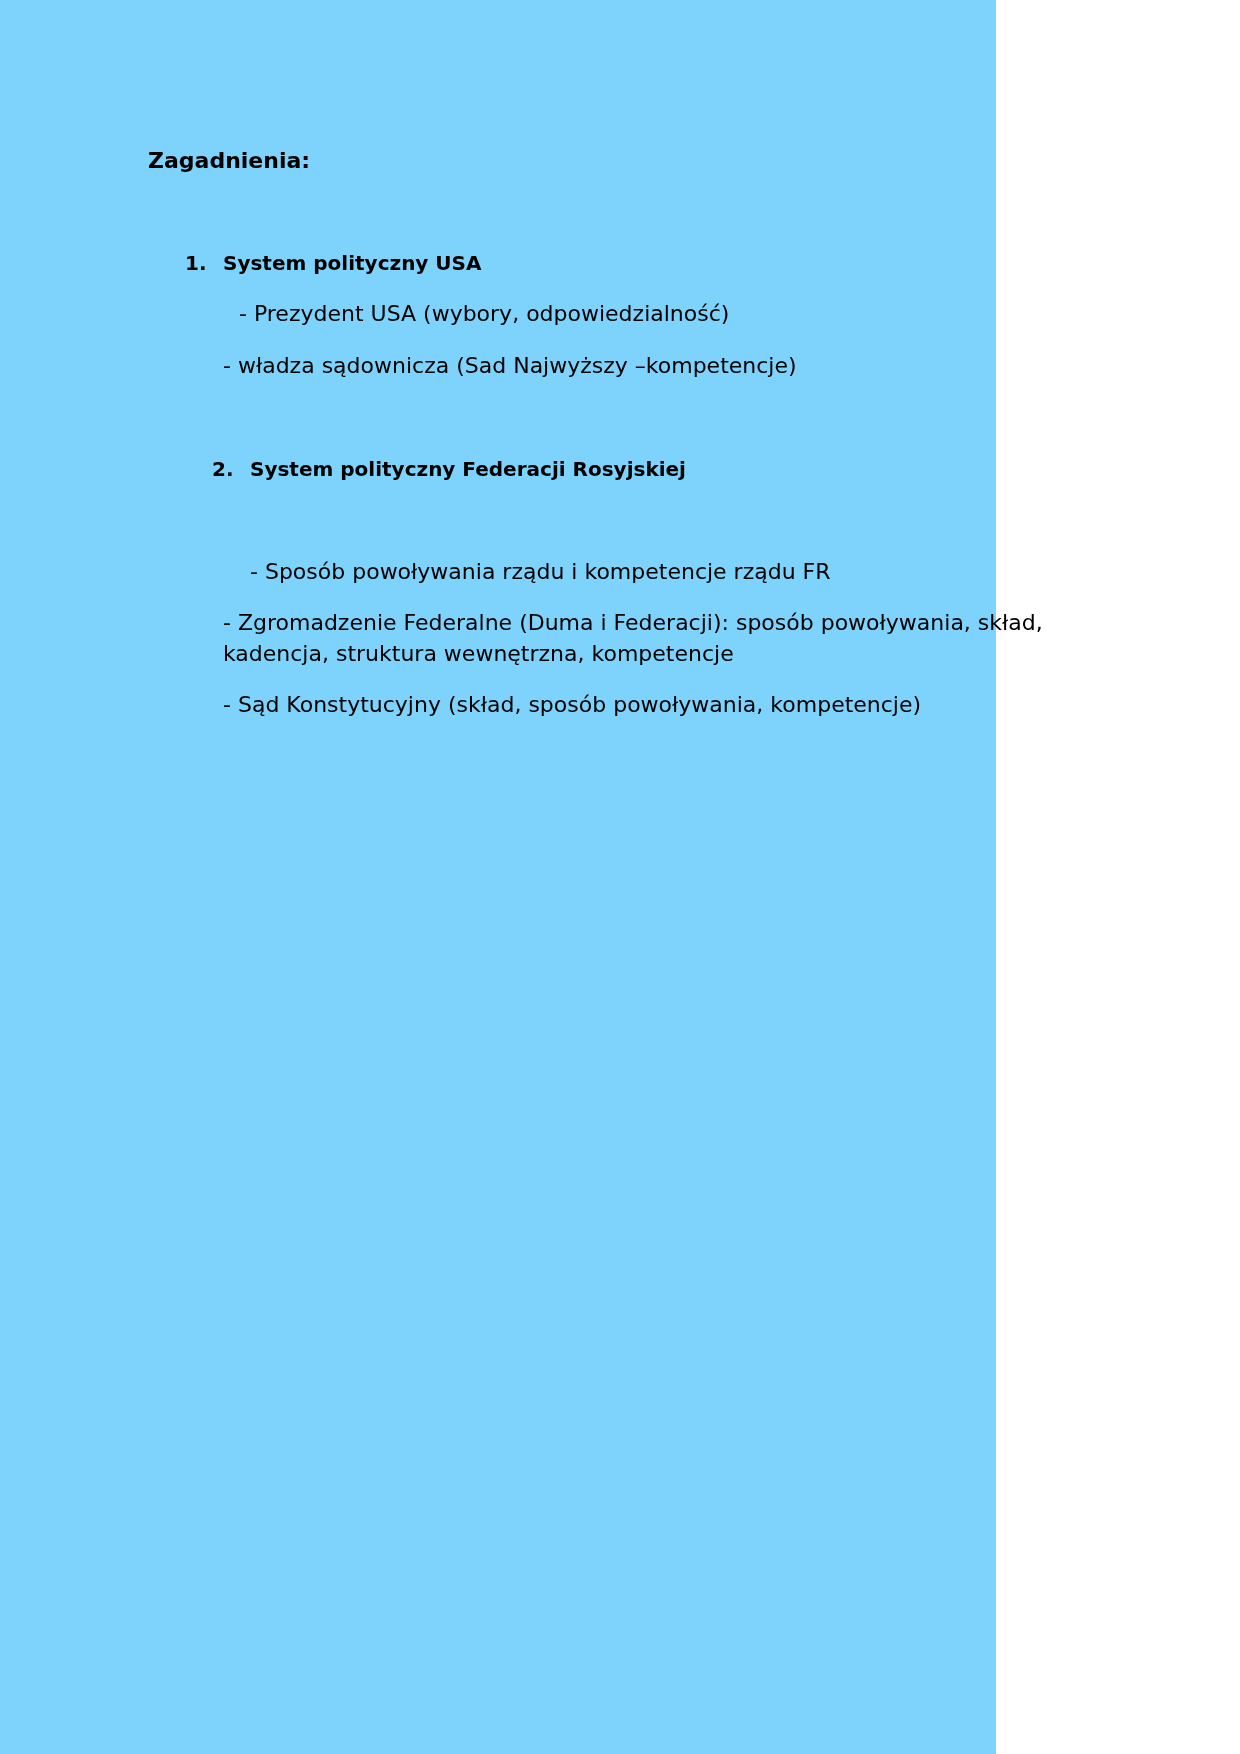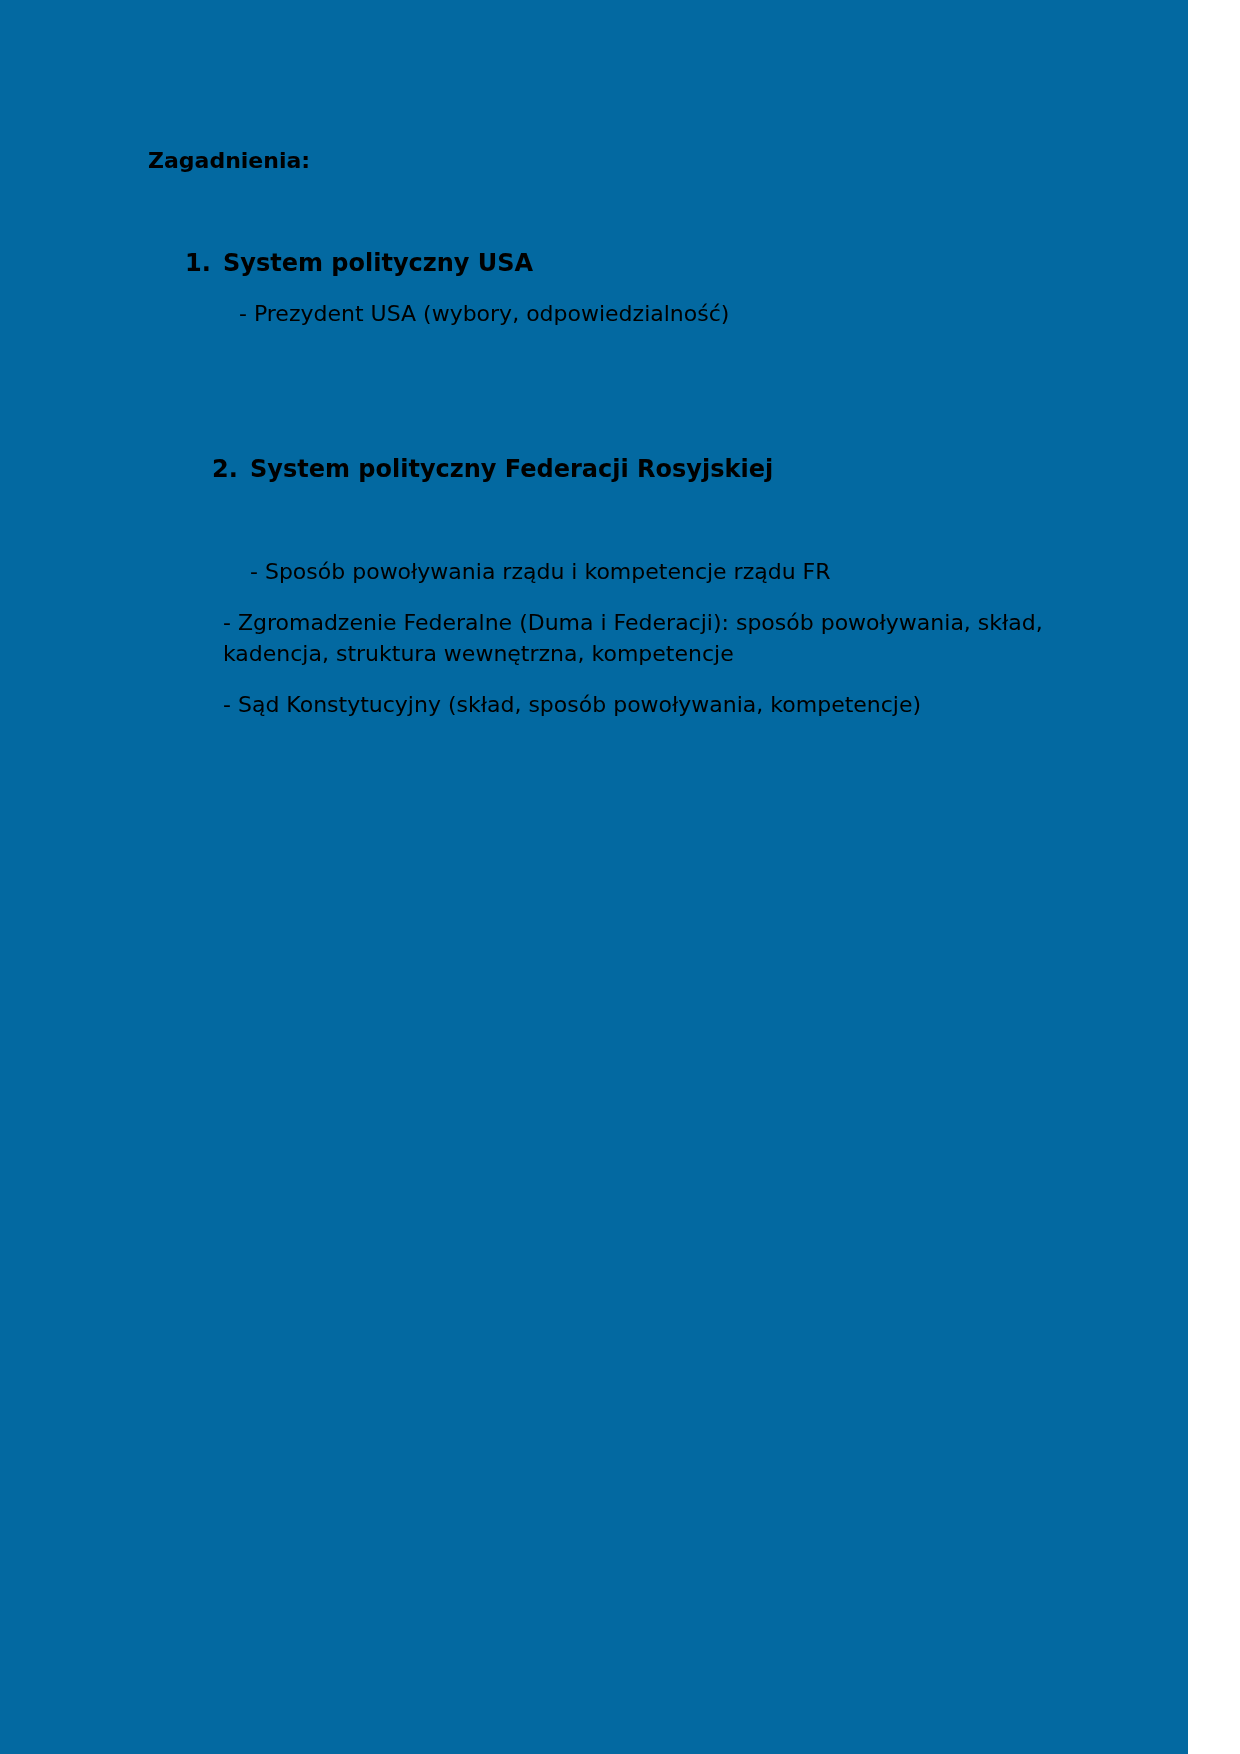--- a/index.html
+++ b/index.html
@@ -11,36 +11,36 @@
       width: 1240px;
       height: 1754px;
       position: relative;
       overflow: hidden;
       font-family: "DejaVu Sans", sans-serif;
       color: #000000;
     }
     .page {
       position: absolute;
       left: 0; top: 0;
-      width: 1188px; height: 1754px;
-      background: #0369a1;
+      width: 996px; height: 1754px;
+      background: #7dd3fc;
     }
     .heading {
       position: absolute;
       left: 148px;
       top: 146px;
       font-size: 22px;
       font-weight: bold;
       line-height: 30px;
       white-space: nowrap;
     }
     .section-title {
       position: absolute;
       left: 185px;
-      font-size: 24px;
+      font-size: 20px;
       font-weight: bold;
       line-height: 30px;
       white-space: nowrap;
     }
     .section-title .num {
       display: inline-block;
       width: 38px;
     }
     .item {
       position: absolute;
@@ -62,20 +62,21 @@
 <body>
 
 <div class="page">
 
   <div class="heading">Zagadnienia:</div>
 
   <div class="section-title s1">
     <span class="num">1.</span><span>System polityczny USA</span>
   </div>
   <div class="item s1i1">- Prezydent USA (wybory, odpowiedzialność)</div>
+  <div class="item s1i2">- władza sądownicza (Sad Najwyższy –kompetencje)</div>
 
   <div class="section-title s2">
     <span class="num">2.</span><span>System polityczny Federacji Rosyjskiej</span>
   </div>
   <div class="item s2i2">- Sposób powoływania rządu i kompetencje rządu FR</div>
   <div class="item s2i3">- Zgromadzenie Federalne (Duma i Federacji): sposób powoływania, skład, kadencja, struktura wewnętrzna, kompetencje</div>
   <div class="item s2i4">- Sąd Konstytucyjny (skład, sposób powoływania, kompetencje)</div>
 
 </div>
 

